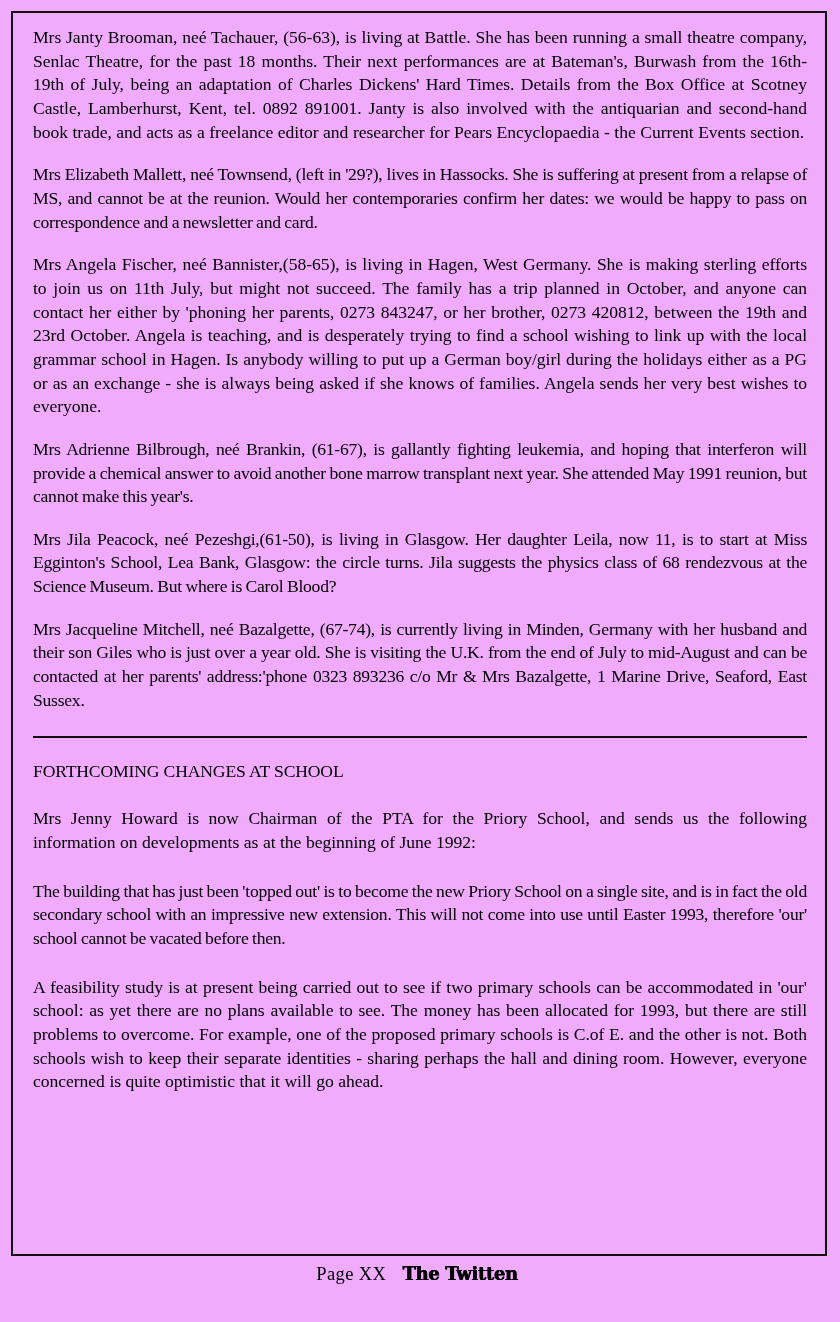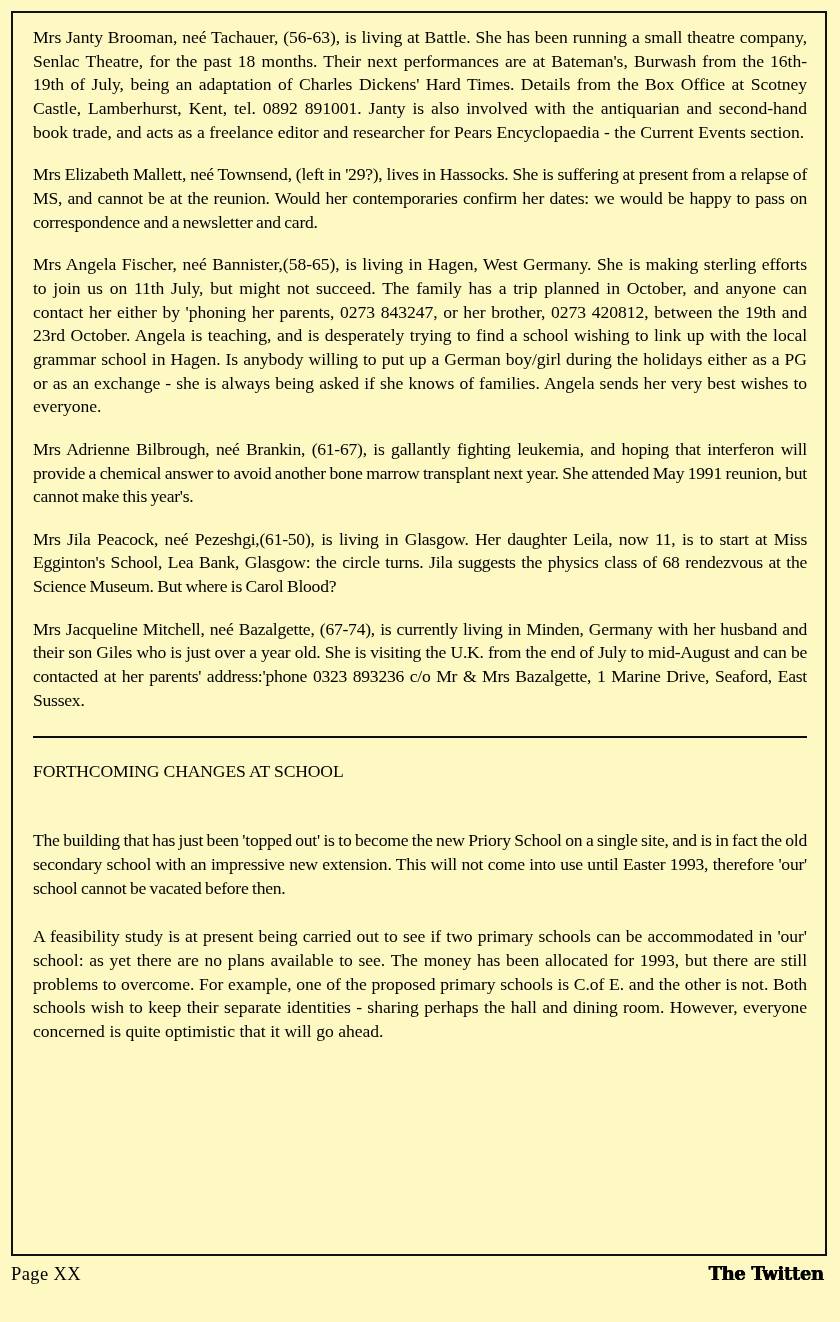--- a/index.html
+++ b/index.html
@@ -13,21 +13,21 @@
     position: relative;
     overflow: hidden;
     font-family: "Liberation Serif", "DejaVu Serif", serif;
     color: #000000;
   }
 
   
   .page {
     position: absolute;
     inset: 0;
-    background: #fef9c3;
+    background: #f0abfc;
   }
 
   
   .frame {
     position: absolute;
     left: 11px;
     top: 11px;
     width: 816px;
     height: 1245px;
     border: 2px solid #111111;
@@ -62,36 +62,36 @@
   .section-divider {
     border: 0;
     border-top: 2.2px solid #0d0d0d;
     margin: 24px 0 22px 0;
     width: 100%;
   }
 
   h2.section-title {
     font-size: 17.6px;
     font-weight: normal;
-    margin: 0 0 40px 0;
+    margin: 0 0 24px 0;
     line-height: 1.3;
     letter-spacing: -0.15px;
   }
 
   .spacer-sm { height: 6px; }
 
   
   .footer {
     position: absolute;
     left: 11px;
     top: 1262px;
     width: 816px;
     display: flex;
     align-items: baseline;
-    justify-content: space-between;
+    justify-content: center;
     gap: 13px;
   }
   .page-number {
     font-size: 18.5px;
     letter-spacing: 0.4px;
   }
   .masthead {
     font-family: "DejaVu Serif", "Liberation Serif", serif;
     font-size: 19px;
     font-weight: bold;
@@ -124,20 +124,21 @@
       <p class="para tight">Mrs Jila Peacock, neé Pezeshgi,(61-50), is living in Glasgow. Her daughter Leila, now 11, is to start at Miss Egginton's School, Lea Bank, Glasgow: the circle turns. Jila suggests the physics class of 68 rendezvous at the Science Museum. But where is Carol Blood?</p>
 
       <p class="para tight">Mrs Jacqueline Mitchell, neé Bazalgette, (67-74), is currently living in Minden, Germany with her husband and their son Giles who is just over a year old.  She is visiting the U.K. from the end of July to mid-August  and can be contacted at her parents' address:'phone 0323 893236 c/o Mr &amp; Mrs Bazalgette, 1 Marine Drive, Seaford, East Sussex.</p>
     </div>
 
     <hr class="section-divider">
 
     <div>
       <h2 class="section-title">FORTHCOMING CHANGES AT SCHOOL</h2>
 
+      <p class="para">Mrs Jenny Howard is now Chairman of the PTA for the Priory School, and sends us the following information on developments as at the beginning of June 1992:</p>
 
       <div class="spacer-sm"></div>
 
       <p class="para tight">The building that has just been 'topped out' is to become the new Priory School on a single site, and is in fact the old secondary school with an impressive new extension.  This will not come into use until Easter 1993, therefore 'our' school cannot be vacated before then.</p>
 
       <div class="spacer-sm"></div>
 
       <p class="para">A feasibility study is at present being carried out to see if two primary schools can be accommodated in 'our' school: as yet there are no plans available to see.  The money has been allocated for 1993, but there are still problems to overcome. For example, one of the proposed primary schools is C.of E. and the other is not.  Both schools wish to keep their separate identities - sharing perhaps the hall and dining room.  However, everyone concerned is quite optimistic that it will go ahead.</p>
 
       <div class="spacer-sm"></div>

